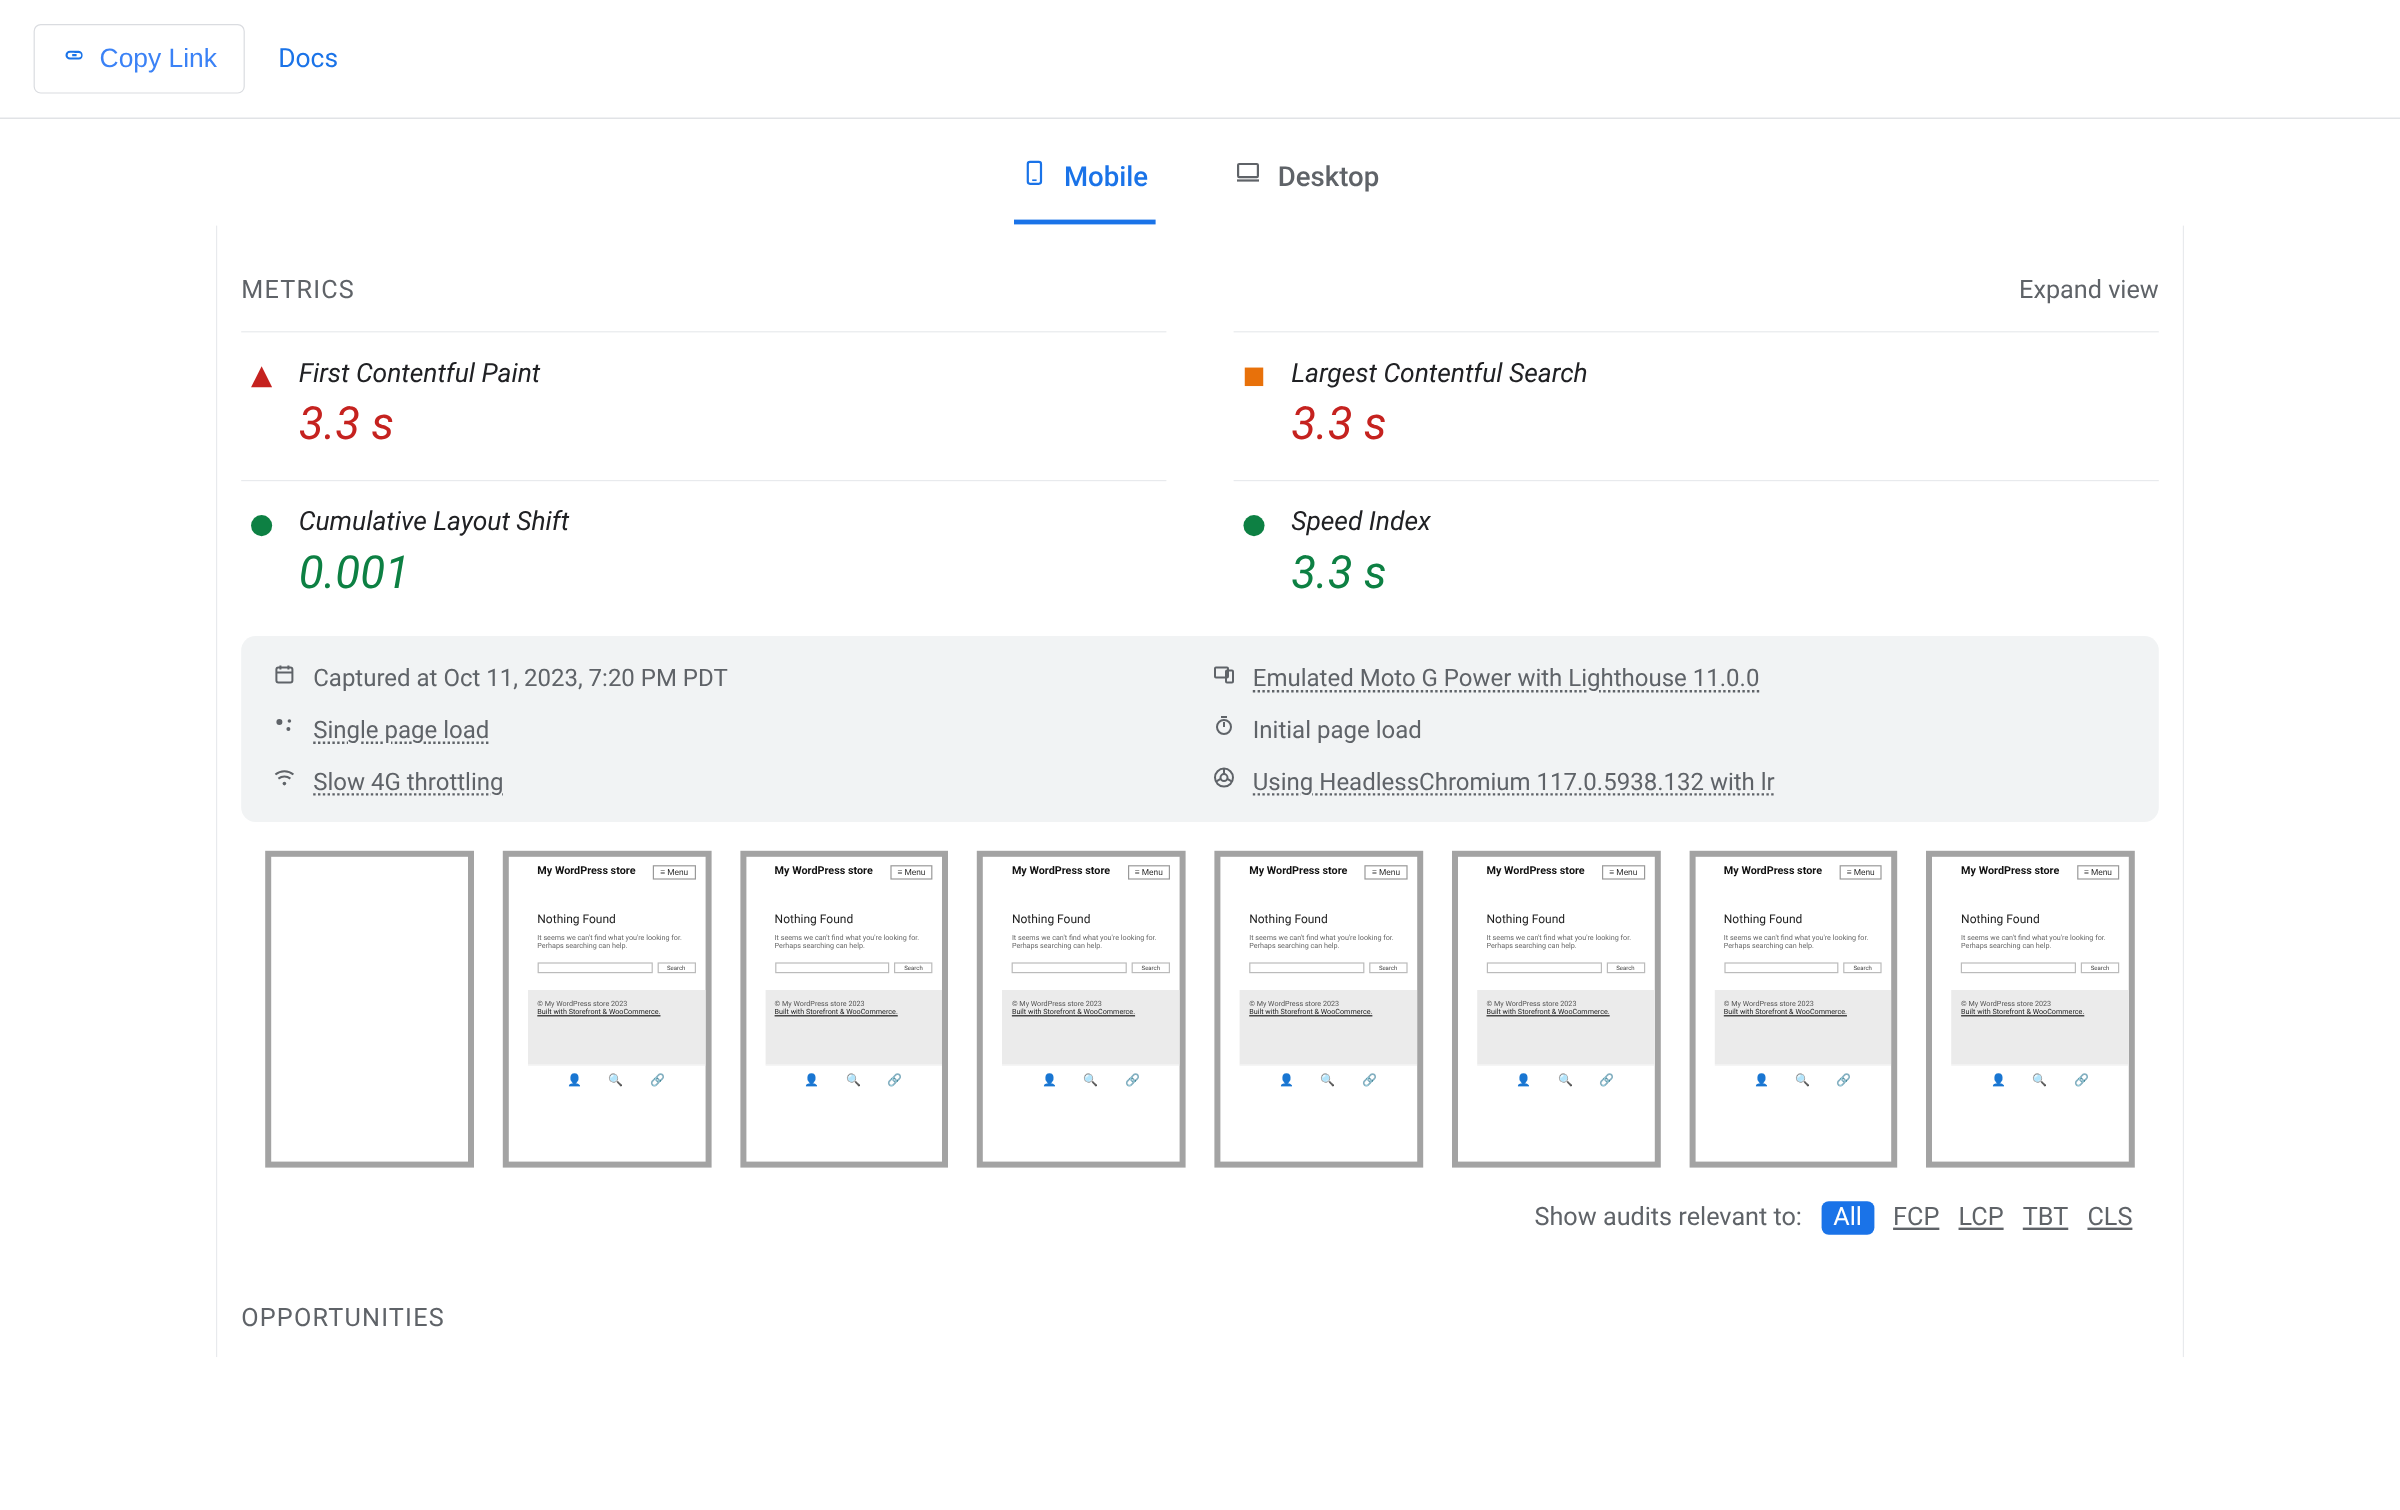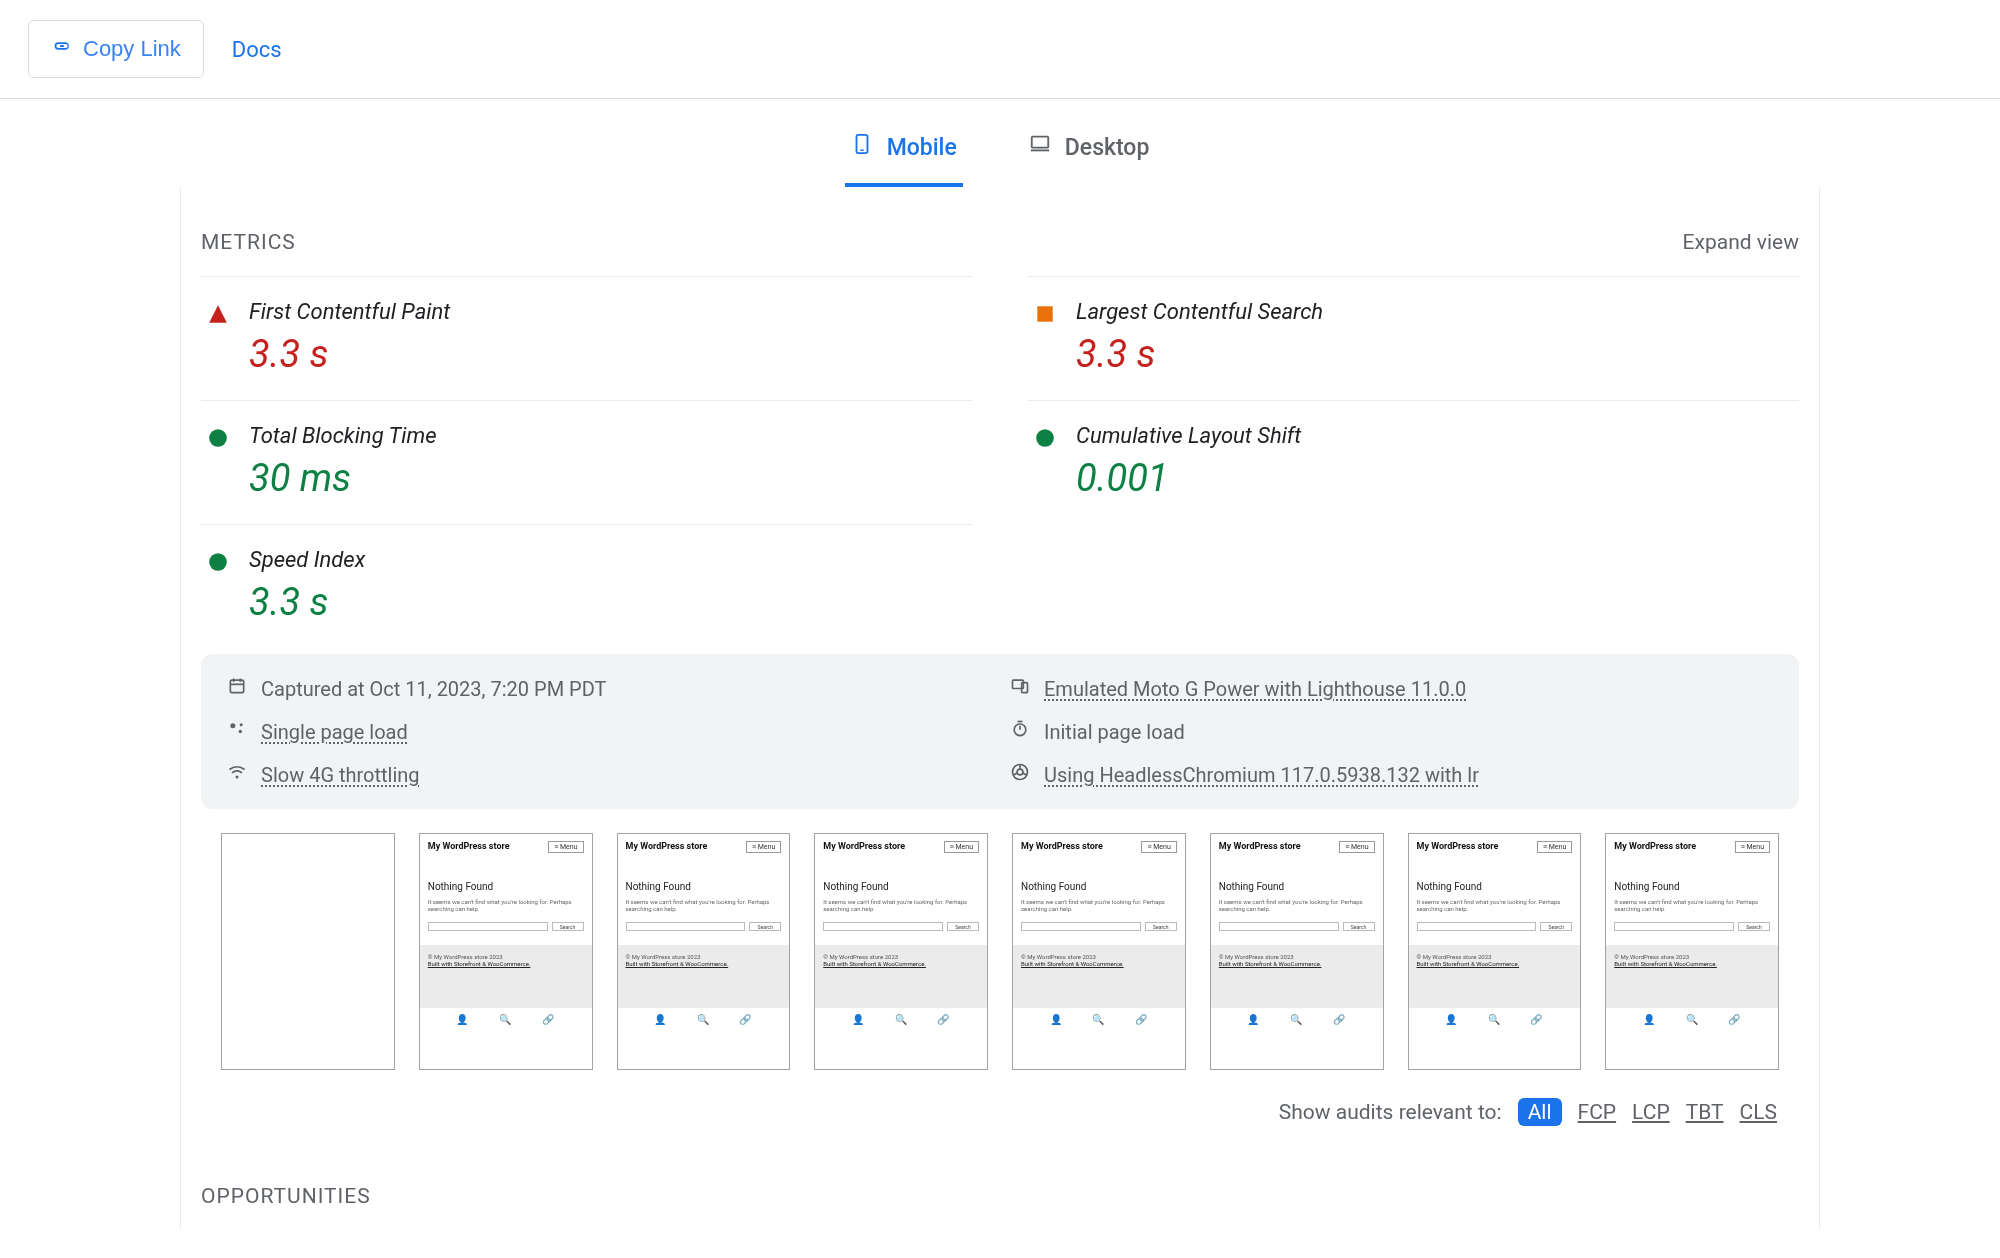--- a/index.html
+++ b/index.html
@@ -167,26 +167,27 @@
   }
   
   .filmstrip {
     display: flex;
     gap: 24px;
     padding: 0 40px 28px;
     justify-content: space-between;
   }
   .frame {
     width: 180px;
-    height: 237px;
-    border: 1px solid #a3a3a3;
+    height: 264px;
+    border: 5px solid #a3a3a3;
     background: #fff;
     overflow: hidden;
     font-size: 8px;
     color: #444;
+    padding-left: 16px;
   }
   .frame.blank { background:#fff; }
   .frame-top {
     display:flex; justify-content:space-between; align-items:flex-start;
     padding:7px 8px 4px;
   }
   .frame-title { font-weight:700; font-size:9px; line-height:1.15; color:#111; }
   .frame-menu { border:1px solid #999; padding:1px 5px; font-size:7px; color:#333; }
   .frame-body { padding: 24px 8px 10px; }
   .frame-h { font-size:10px; color:#222; margin-bottom:6px; }
@@ -287,31 +288,20 @@
         <svg class="metric-icon" viewBox="0 0 20 20">
             <rect x="3" y="3" width="14" height="14" fill="#e8710a"></rect>
           </svg>
       </span>
       <div>
         <div class="metric-label">Largest Contentful Search</div>
         <div class="metric-value">3.3 s</div>
       </div>
     </div>
 
-    <div class="metric status-pass">
-      <span>
-        <svg class="metric-icon" viewBox="0 0 20 20">
-            <circle cx="10" cy="10" r="8" fill="#0d8043"></circle>
-          </svg>
-      </span>
-      <div>
-        <div class="metric-label">Total Blocking Time</div>
-        <div class="metric-value">30 ms</div>
-      </div>
-    </div>
 
     <div class="metric status-pass">
       <span>
         <svg class="metric-icon" viewBox="0 0 20 20">
             <circle cx="10" cy="10" r="8" fill="#0d8043"></circle>
           </svg>
       </span>
       <div>
         <div class="metric-label">Cumulative Layout Shift</div>
         <div class="metric-value">0.001</div>

